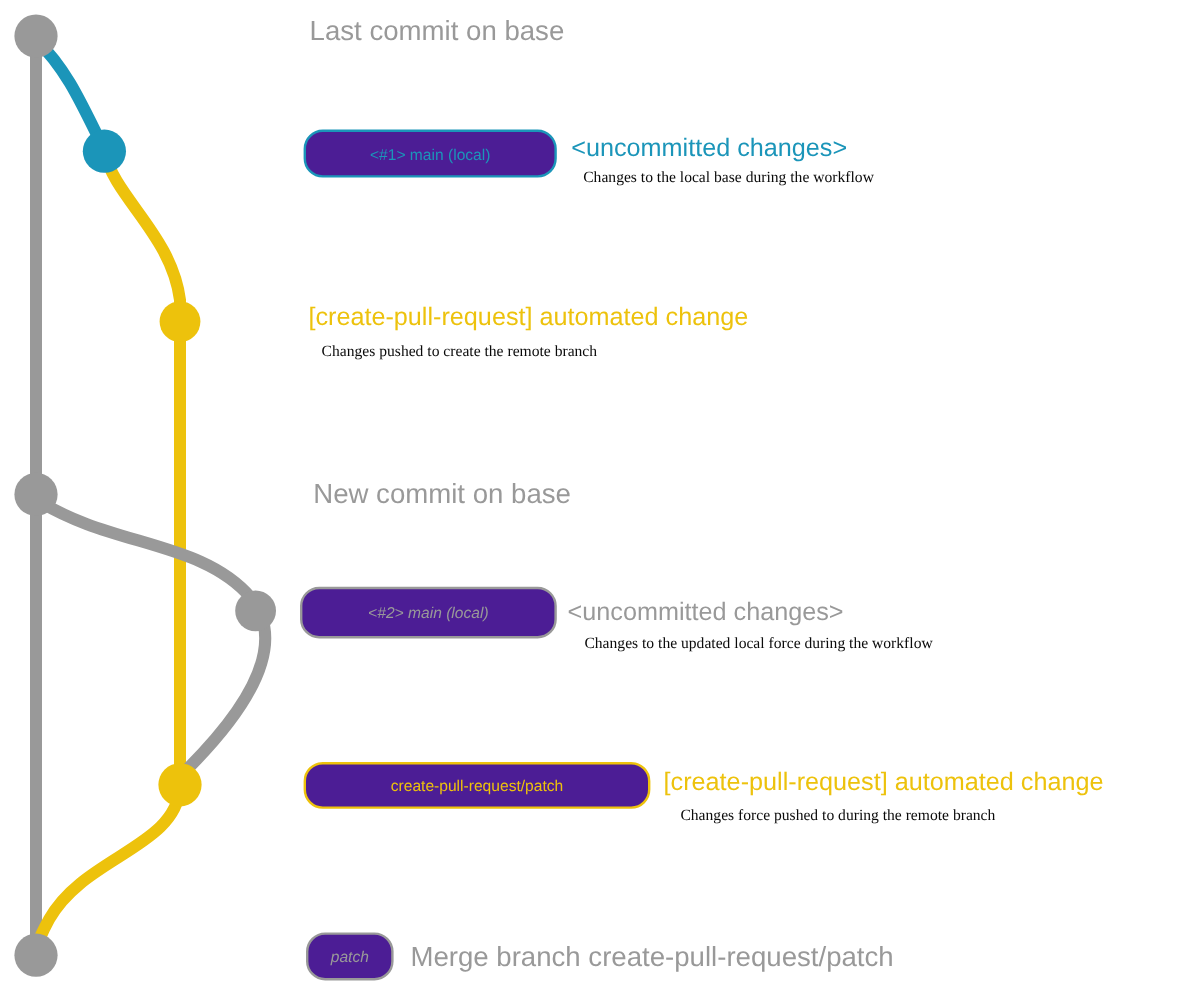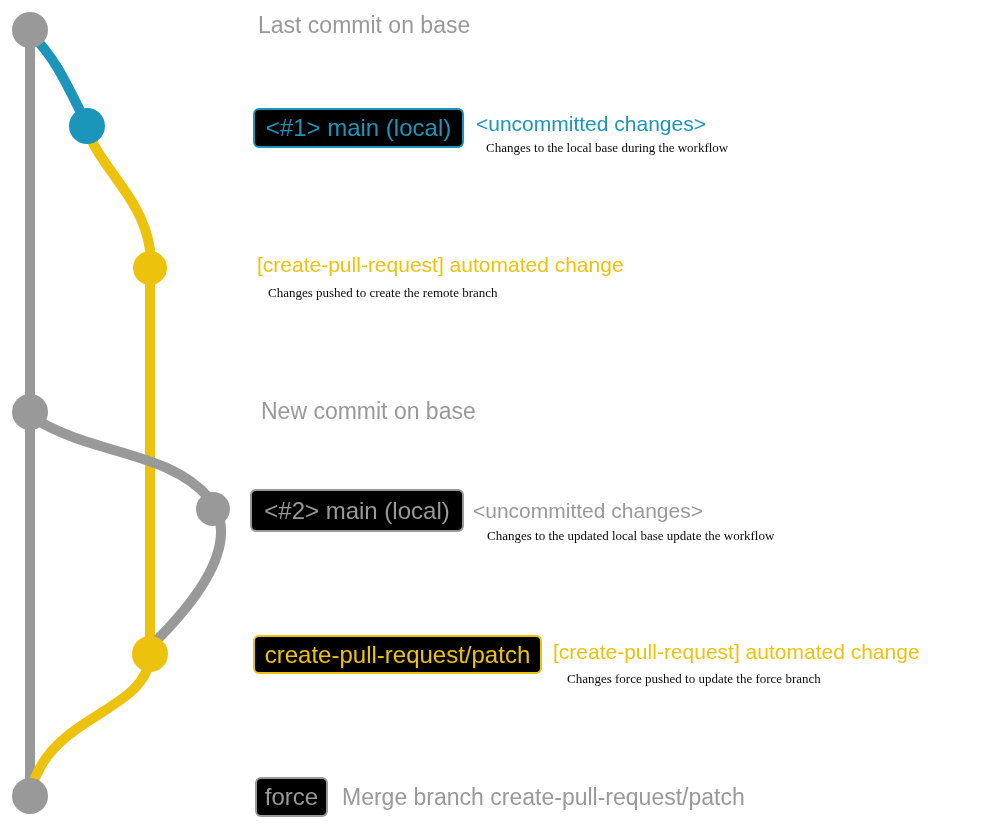--- a/index.html
+++ b/index.html
@@ -26,25 +26,25 @@
   .dot-yellow{fill:var(--yellow);}
   .abs{position:absolute;white-space:nowrap;}
   .gray-heading{font-size:23px;color:var(--gray);}
   .heading{font-size:21px;}
   .heading.teal{color:var(--teal);}
   .heading.yellow{color:var(--yellow);}
   .heading.gray{color:var(--gray);}
   .desc{font-family:"Liberation Serif", serif;font-size:13px;color:var(--ink);}
   .badge{
     display:flex;align-items:center;justify-content:center;
-    border:2px solid;border-radius:6px;font-size:24px;background:#000000;
+    border:2px solid;border-radius:16px;font-size:13px;background:#4c1d95;
   }
   .badge.teal{color:var(--teal);border-color:var(--teal);}
   .badge.yellow{color:var(--yellow);border-color:var(--yellow);}
-  .badge.gray{color:var(--gray);border-color:var(--gray);}
+  .badge.gray{color:var(--gray);border-color:var(--gray);font-style:italic;}
 </style>
 </head>
 <body>
 
 <div class="canvas">
 
   <svg class="graph" width="260" height="827" viewBox="0 0 260 827">
     <path class="line-gray" d="M 30 30 L 30 796"></path>
     <path class="line-teal" d="M 30 33 C 54 56, 66 82, 86 123"></path>
     <path class="line-yellow" d="M 87 127 C 96 165, 143 196, 150 250 L 150 654"></path>
@@ -66,22 +66,22 @@
   <div class="abs heading teal" style="left:476px;top:112px;">&lt;uncommitted changes&gt;</div>
   <div class="abs desc" style="left:486px;top:140px;">Changes to the local base during the workflow</div>
 
   <div class="abs heading yellow" style="left:257px;top:253px;">[create-pull-request] automated change</div>
   <div class="abs gray-heading" style="left:261px;top:398px;">New commit on base</div>
 
   <div class="abs desc" style="left:268px;top:285px;">Changes pushed to create the remote branch</div>
 
   <div class="abs badge gray" style="left:250px;top:489px;width:214px;height:43px;">&lt;#2&gt; main (local)</div>
   <div class="abs heading gray" style="left:473px;top:499px;">&lt;uncommitted changes&gt;</div>
-  <div class="abs desc" style="left:487px;top:528px;">Changes to the updated local base update the workflow</div>
+  <div class="abs desc" style="left:487px;top:528px;">Changes to the updated local force during the workflow</div>
 
   <div class="abs badge yellow" style="left:253px;top:635px;width:289px;height:39px;text-align:right;">create-pull-request/patch</div>
   <div class="abs heading yellow" style="left:553px;top:640px;">[create-pull-request] automated change</div>
-  <div class="abs desc" style="left:567px;top:671px;">Changes force pushed to update the force branch</div>
+  <div class="abs desc" style="left:567px;top:671px;">Changes force pushed to during the remote branch</div>
 
-  <div class="abs badge gray" style="left:255px;top:777px;width:73px;height:40px;">force</div>
+  <div class="abs badge gray" style="left:255px;top:777px;width:73px;height:40px;">patch</div>
   <div class="abs gray-heading" style="left:342px;top:784px;">Merge branch create-pull-request/patch</div>
 
 </div>
 
 </body></html>

